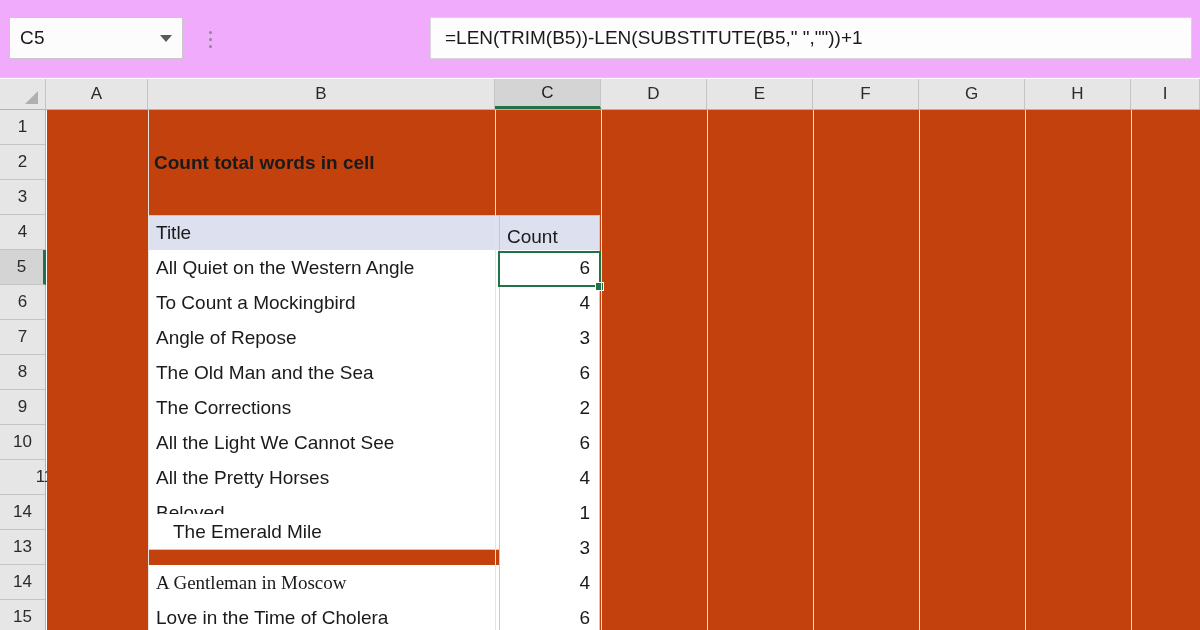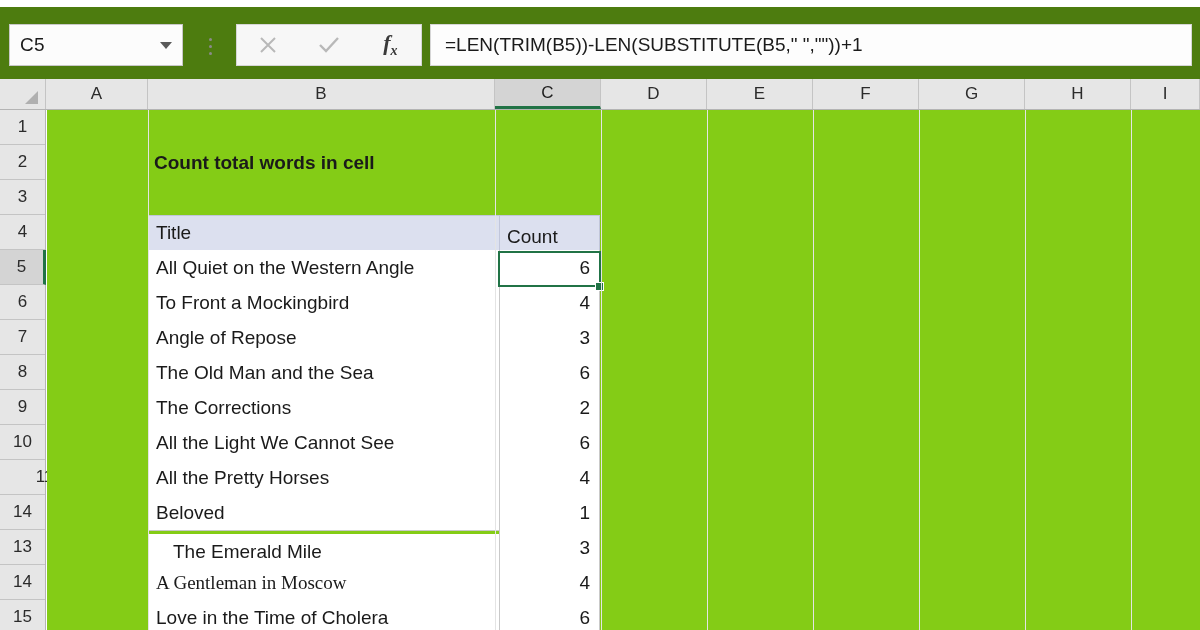--- a/index.html
+++ b/index.html
@@ -11,23 +11,23 @@
     width: 1200px;
     height: 630px;
     overflow: hidden;
     font-family: "Liberation Sans", sans-serif;
     -webkit-font-smoothing: antialiased;
   }
 
   
   #formula-bar {
     position: absolute;
-    left: 0; top: 7px;
+    left: 0; top: 0;
     width: 1200px; height: 78px;
-    background: #4d7c0f;
+    background: #f0abfc;
     border-bottom: 1px solid #d0d0d0;
     box-sizing: border-box;
   }
   #name-box {
     position: absolute;
     left: 9px; top: 17px;
     width: 174px; height: 42px;
     background: #fcfcfc;
     border: 1px solid #c8c8c8;
     box-sizing: border-box;
@@ -177,21 +177,21 @@
     background: #d4d4d4;
     border-right: 3px solid #217346;
     width: 46px;
   }
 
   
   #grid {
     position: absolute;
     left: 47px; top: 110px;
     width: 1153px; height: 520px;
-    background: #84cc16;
+    background: #c2410c;
     overflow: hidden;
   }
   .vline {
     position: absolute;
     top: 0;
     width: 1px; height: 520px;
     background: #e4e4e4;
   }
 
   
@@ -263,35 +263,20 @@
     <span class="nb-text">C5</span>
     <span class="caret-down"></span>
   </div>
 
   <div id="kebab">
     <i></i>
     <i></i>
     <i></i>
   </div>
 
-  <div id="fx-group">
-    <span class="fx-btn ico-x">
-      <svg width="20" height="20" viewBox="0 0 20 20">
-          <path d="M3 3 L17 17 M17 3 L3 17" stroke="#555" stroke-width="2" fill="none"></path>
-        </svg>
-    </span>
-    <span class="fx-btn ico-check">
-      <svg width="22" height="20" viewBox="0 0 22 20">
-          <path d="M2 10 L8 16 L20 3" stroke="#555" stroke-width="2.4" fill="none"></path>
-        </svg>
-    </span>
-    <span class="fx-btn">
-      <span class="ico-fx">f<sub>x</sub></span>
-    </span>
-  </div>
 
   <div id="formula-input">
     <span>=LEN(TRIM(B5))-LEN(SUBSTITUTE(B5," ",""))+1</span>
   </div>
 </div>
 
 <div id="col-headers">
   <div id="select-all">
     <span class="tri"></span>
   </div>
@@ -383,21 +368,21 @@
       <div class="cell count-col hdr" style="top: 105px; height: 43px;">
         <span>Count</span>
       </div>
       <div class="cell title-col" style="top: 140px; height: 36px;">
         <span>All Quiet on the Western Angle</span>
       </div>
       <div class="cell count-col" style="top: 140px; height: 36px;">
         <span>6</span>
       </div>
       <div class="cell title-col" style="top: 175px; height: 36px;">
-        <span>To Front a Mockingbird</span>
+        <span>To Count a Mockingbird</span>
       </div>
       <div class="cell count-col" style="top: 175px; height: 36px;">
         <span>4</span>
       </div>
       <div class="cell title-col" style="top: 210px; height: 36px;">
         <span>Angle of Repose</span>
       </div>
       <div class="cell count-col" style="top: 210px; height: 36px;">
         <span>3</span>
       </div>
@@ -424,21 +409,21 @@
       </div>
       <div class="cell count-col" style="top: 350px; height: 36px;">
         <span>4</span>
       </div>
       <div class="cell title-col" style="top: 385px; height: 36px;">
         <span>Beloved</span>
       </div>
       <div class="cell count-col" style="top: 385px; height: 36px;">
         <span>1</span>
       </div>
-      <div class="cell title-col" style="top: 424px; height: 36px; padding-left: 24px;">
+      <div class="cell title-col" style="top: 404px; height: 36px; padding-left: 24px;">
         <span>The Emerald Mile</span>
       </div>
       <div class="cell count-col" style="top: 420px; height: 36px;">
         <span>3</span>
       </div>
       <div class="cell title-col" style="top: 455px; height: 36px; font-family: Liberation Serif, serif;">
         <span>A Gentleman in Moscow</span>
       </div>
       <div class="cell count-col" style="top: 455px; height: 36px;">
         <span>4</span>

